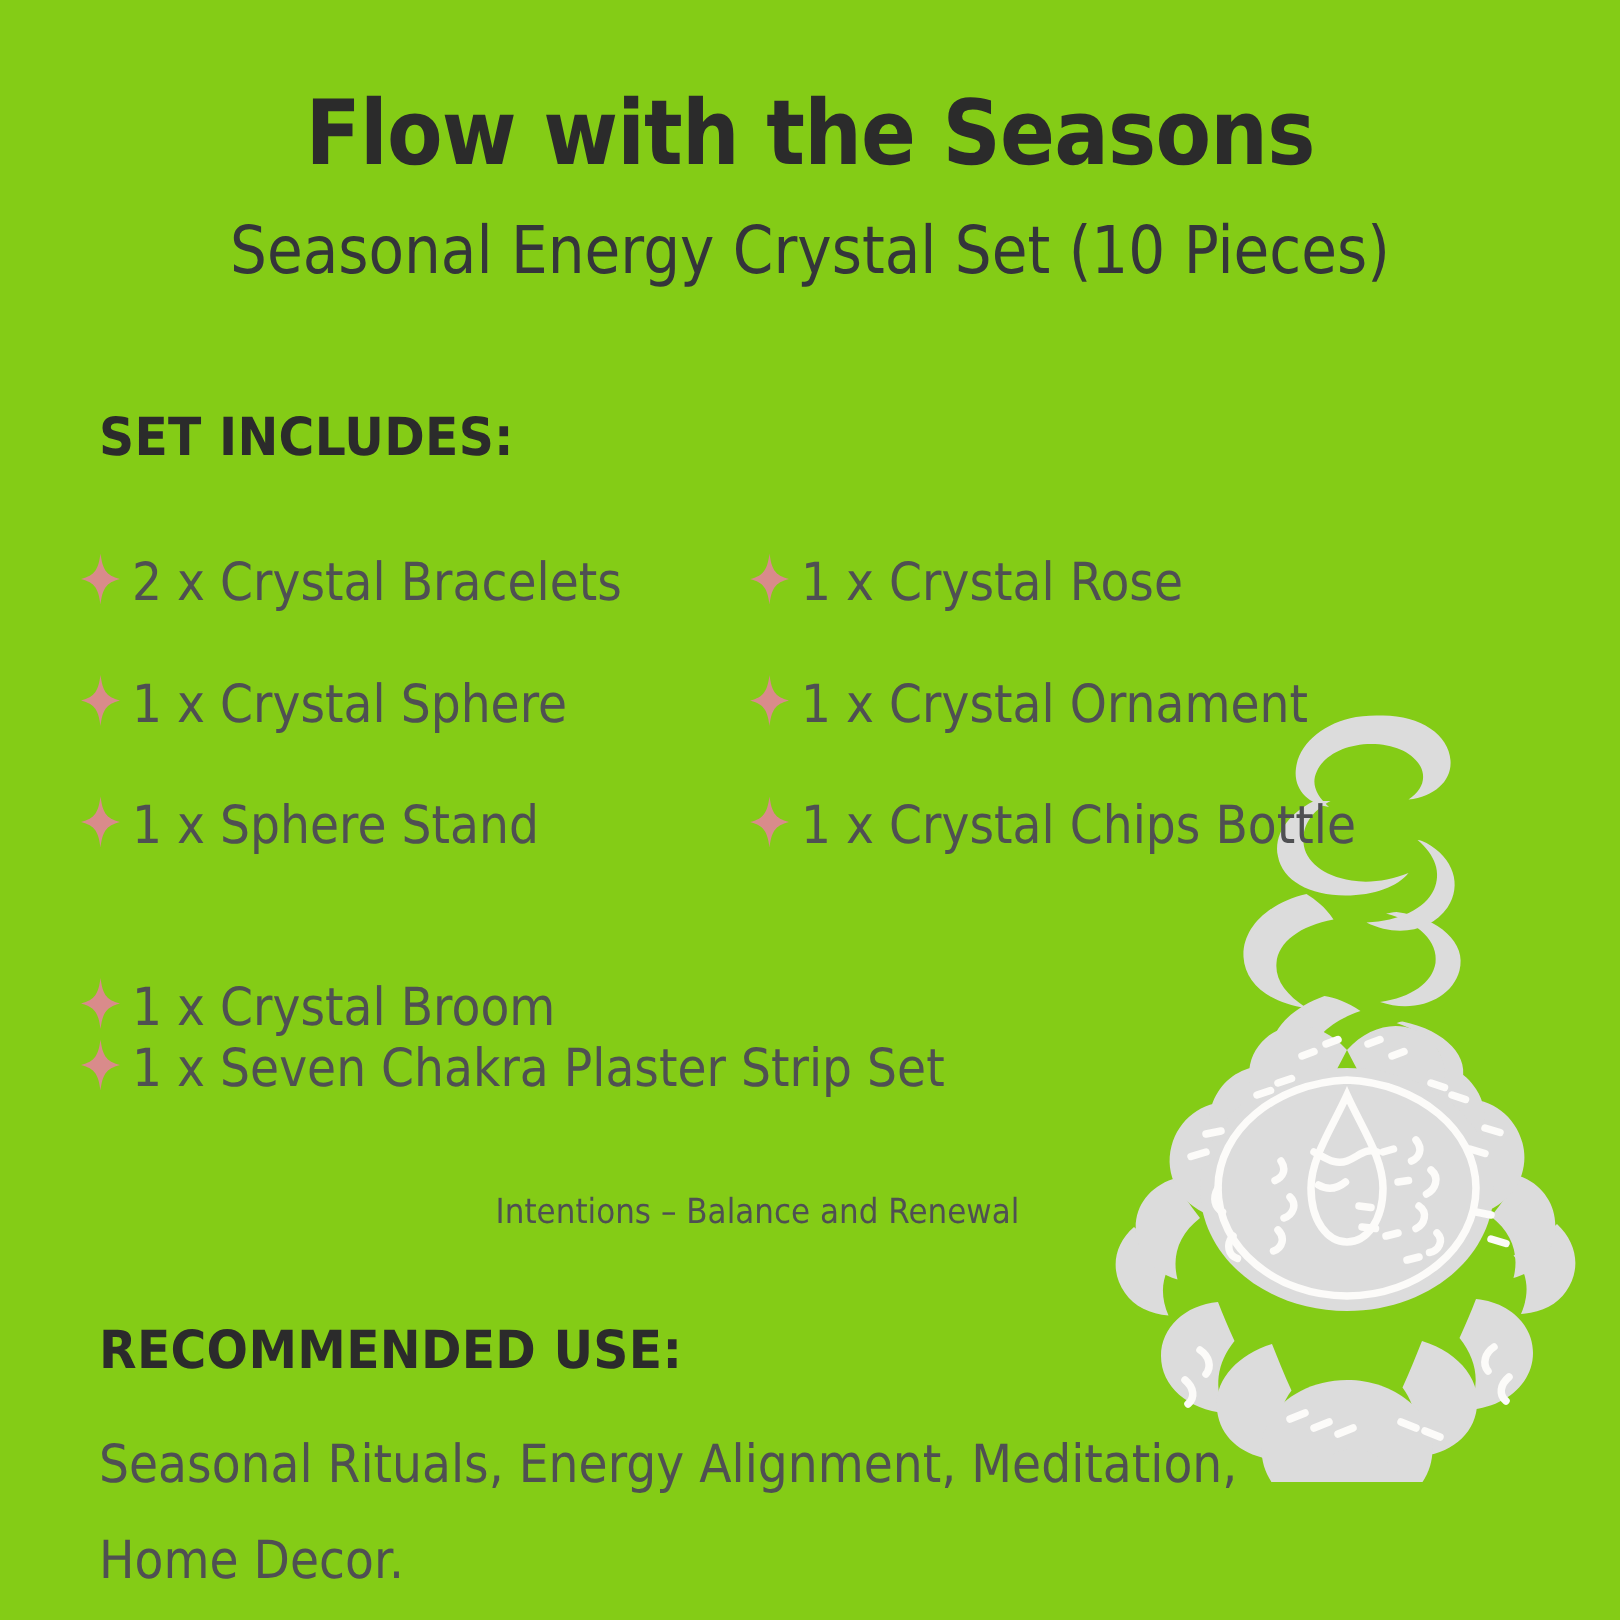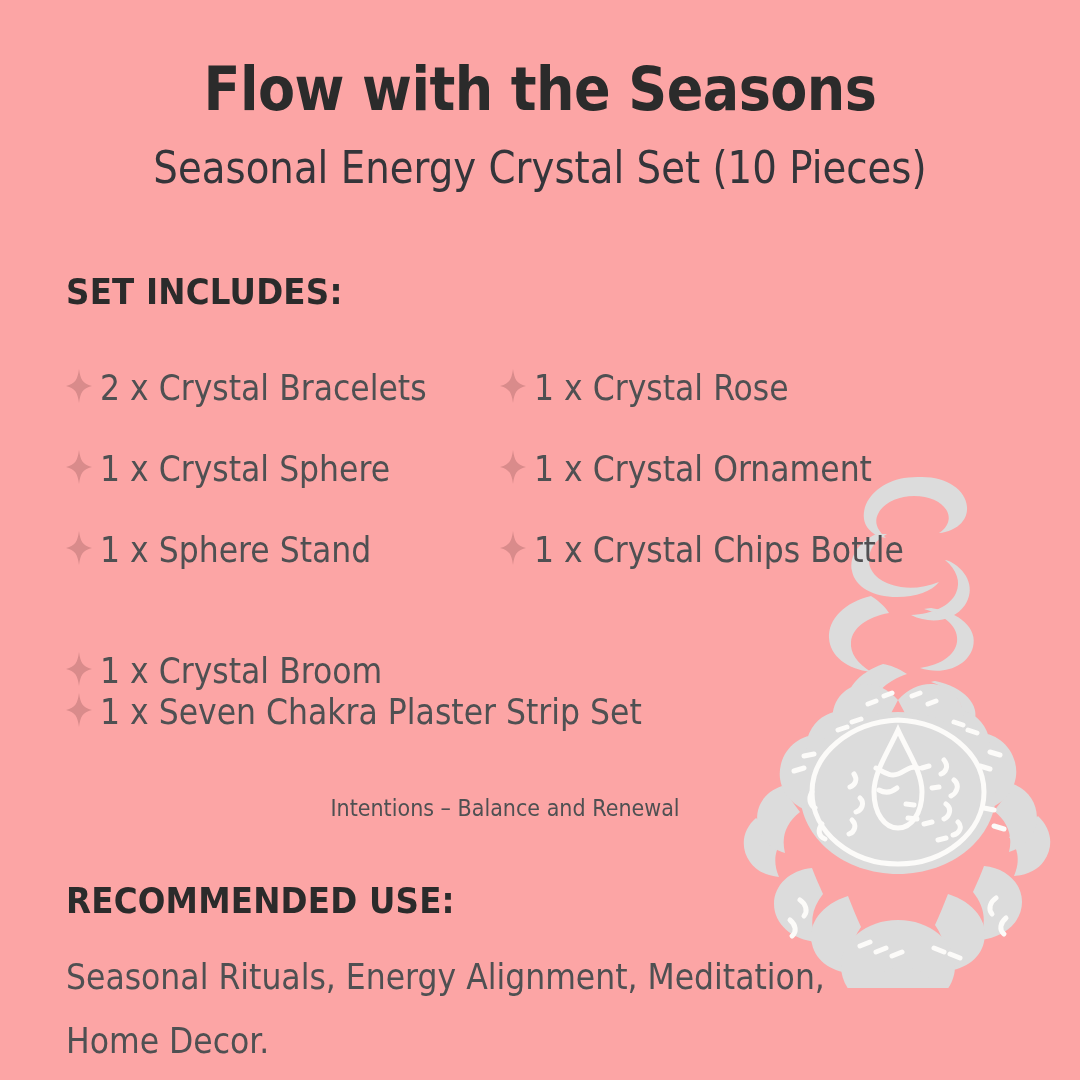--- a/index.html
+++ b/index.html
@@ -11,21 +11,21 @@
     height: 1080px;
     background: #FCFBF9;
     font-family: "Liberation Sans", sans-serif;
     overflow: hidden;
   }
 
   #card {
     position: relative;
     width: 1080px;
     height: 1080px;
-    background: #fca5a5;
+    background: #84cc16;
     overflow: hidden;
   }
 
   
   #watermark {
     position: absolute;
     right: -8px;
     top: 468px;
     width: 380px;
     height: 520px;
@@ -94,21 +94,21 @@
     list-style: none;
     margin: 0;
     padding: 0;
   }
   .include-item {
     position: absolute;
     display: flex;
     align-items: baseline;
     white-space: nowrap;
   }
-  .include-item.col-left  { left: 66px; }
+  .include-item.col-left  { left: 54px; }
   .include-item.col-right { left: 500px; justify-content: flex-end; }
   .include-item.row-0 { top: 0px; }
   .include-item.row-1 { top: 81px; }
   .include-item.row-2 { top: 162px; }
   .include-item.row-3 { top: 243px; margin-top: 40px; }
   .include-item.row-4 { top: 324px; }
 
   .sparkle {
     flex: 0 0 auto;
     width: 26px;

